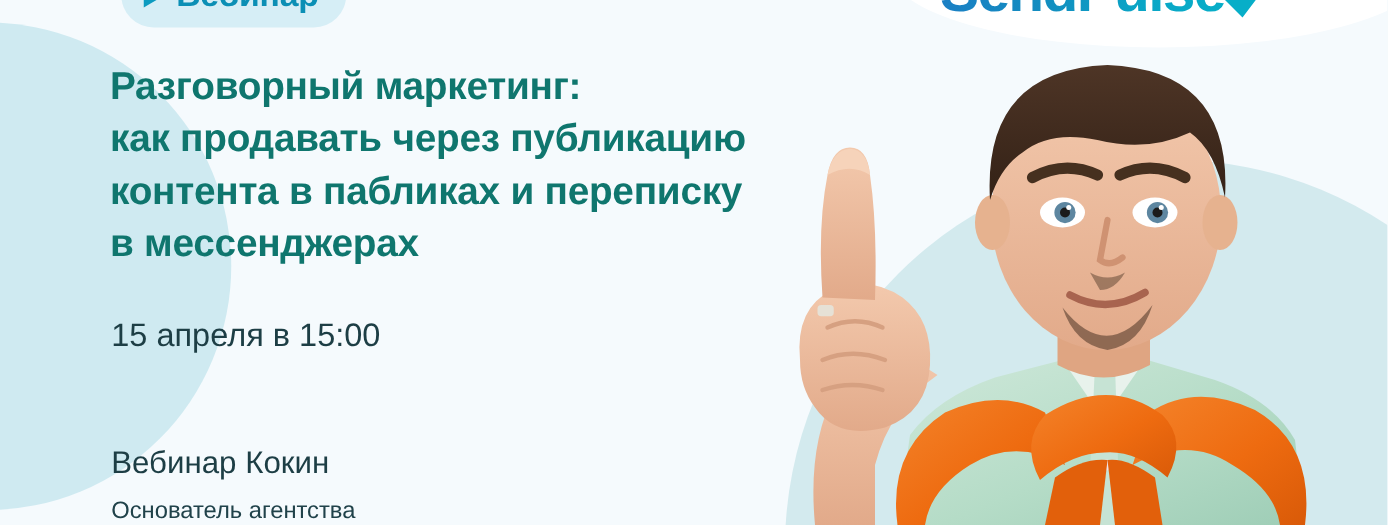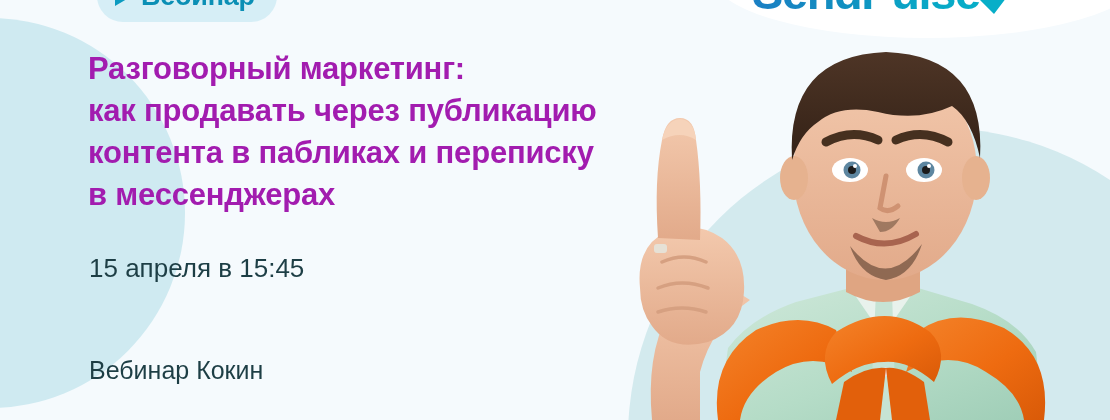--- a/index.html
+++ b/index.html
@@ -104,21 +104,21 @@
     margin-left: -2px;
   }
   .logo-mark svg { display: block; }
 
   
   .headline {
     position: absolute;
     left: 88px;
     top: 48px;
     z-index: 5;
-    color: #a21caf;
+    color: #0f766e;
     font-size: 31px;
     font-weight: bold;
     line-height: 42px;
     letter-spacing: -0.2px;
     white-space: pre-line;
   }
   .datetime {
     position: absolute;
     left: 89px;
     top: 253px;
@@ -273,16 +273,17 @@
       <path d="M58 312 Q82 304 106 312" stroke="#d6a081" stroke-width="3.5" fill="none" stroke-linecap="round"></path>
 
       <rect x="54" y="244" width="13" height="9" rx="3" fill="#e6e1d6"></rect>
     </svg>
   </div>
 
   <div class="headline">Разговорный маркетинг:
 как продавать через публикацию
 контента в пабликах и переписку
 в мессенджерах</div>
-  <div class="datetime">15 апреля в 15:45</div>
+  <div class="datetime">15 апреля в 15:00</div>
   <div class="speaker-name">Вебинар Кокин</div>
+  <div class="speaker-role">Основатель агентства</div>
 
 </div>
 
 </body></html>

